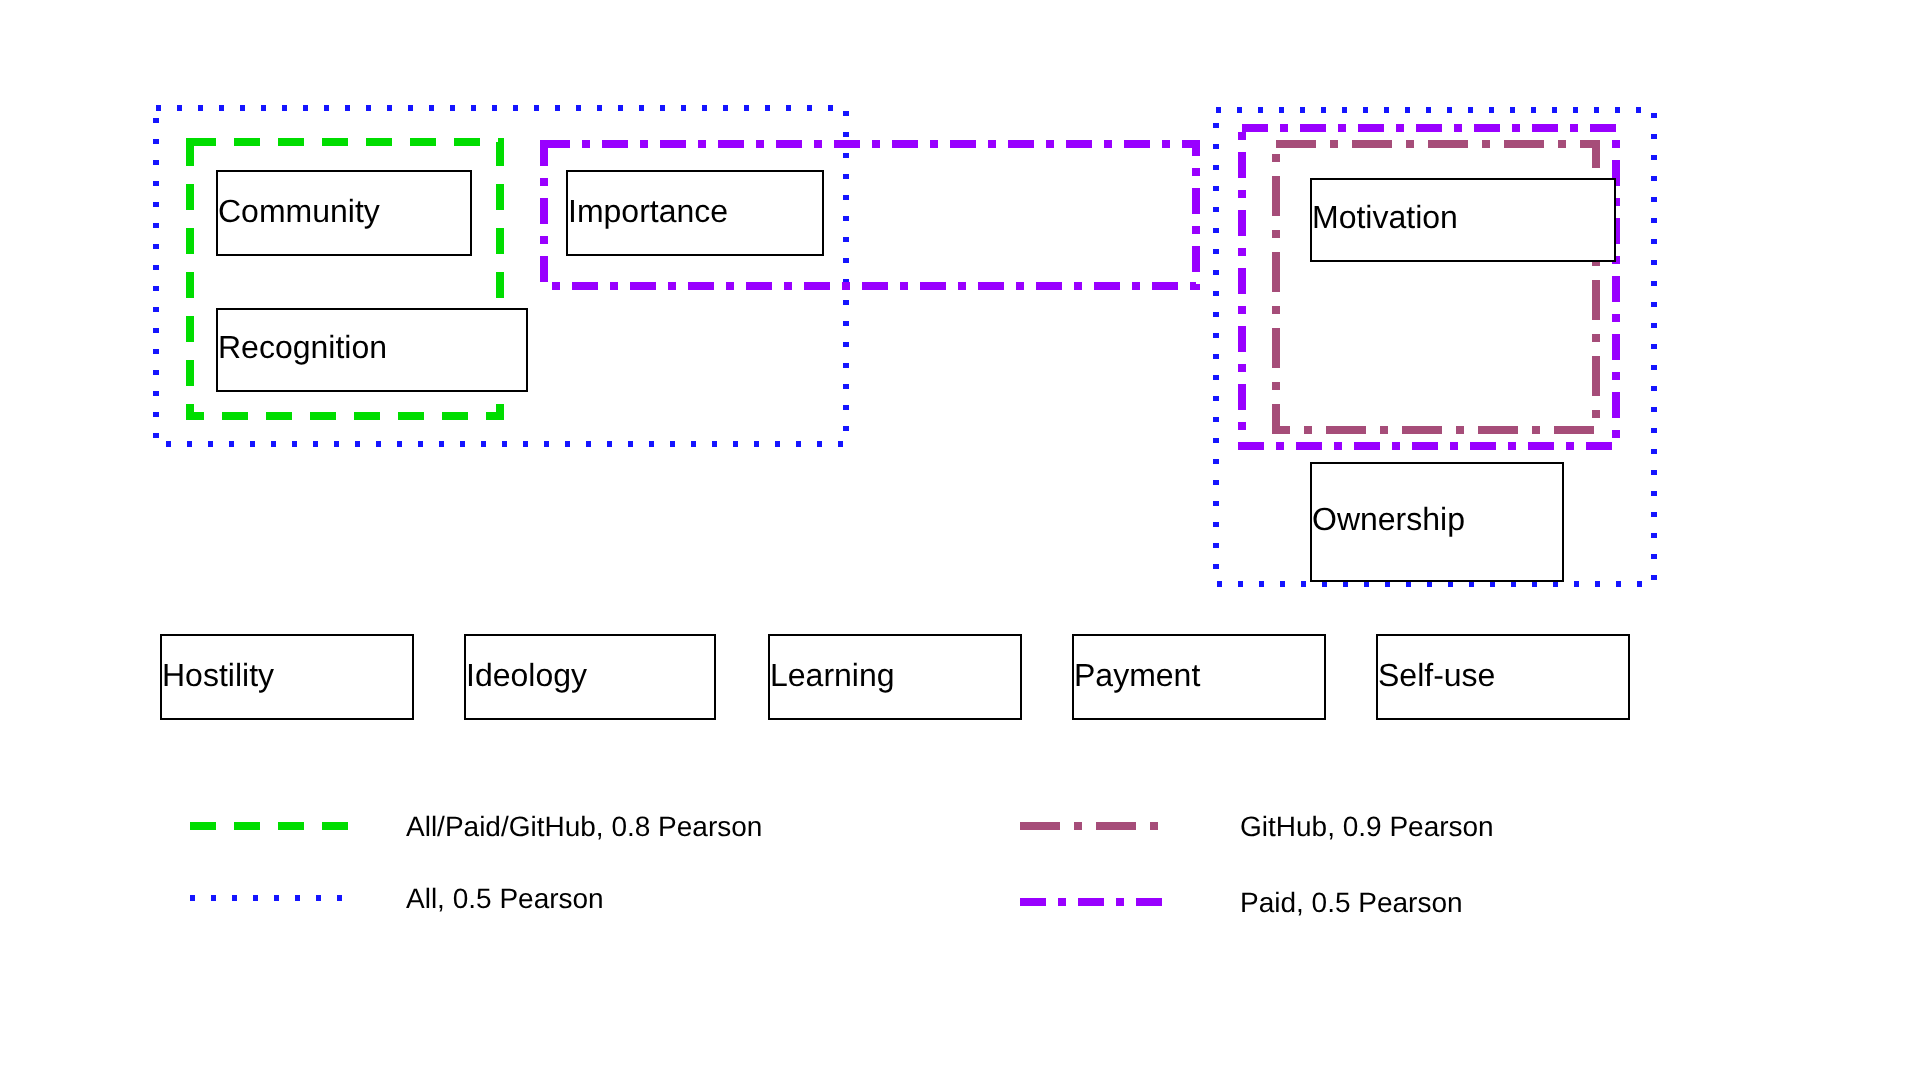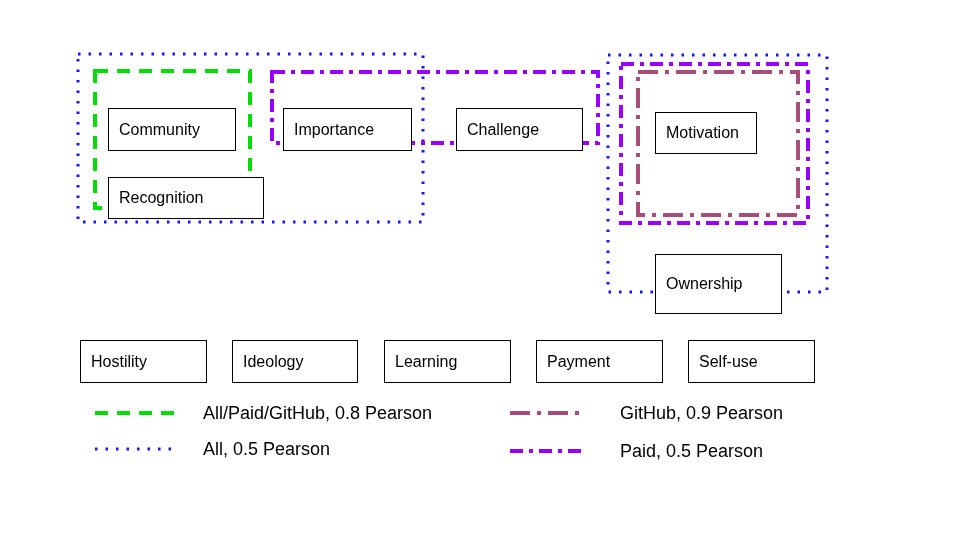--- a/index.html
+++ b/index.html
@@ -16,29 +16,27 @@
     left: 0; top: 0;
     width: 960px; height: 540px;
   }
   .node {
     position: absolute;
     box-sizing: border-box;
     background: #ffffff;
     border: 1.5px solid #000000;
     display: flex;
     align-items: center;
-    padding-left: 10px;
     font-size: 16px;
     color: #000000;
     white-space: nowrap;
-    margin-top: 23px;
   }
   .legend-label {
     position: absolute;
-    font-size: 18px;
+    font-size: 14px;
     line-height: 18px;
     color: #000000;
     white-space: nowrap;
   }
 </style>
 </head>
 <body>
 
 <div class="stage">
 
@@ -64,24 +62,21 @@
 
   <div class="node" style="left:108px; top:85px; width:128px; height:43px">
     <span>Community</span>
   </div>
   <div class="node" style="left:108px; top:154px; width:156px; height:42px">
     <span>Recognition</span>
   </div>
   <div class="node" style="left:283px; top:85px; width:129px; height:43px">
     <span>Importance</span>
   </div>
-  <div class="node" style="left:456px; top:85px; width:127px; height:43px">
-    <span>Challenge</span>
-  </div>
-  <div class="node" style="left:655px; top:89px; width:102px; height:42px">
+  <div class="node" style="left:655px; top:89px; width:153px; height:42px">
     <span>Motivation</span>
   </div>
   <div class="node" style="left:655px; top:231px; width:127px; height:60px">
     <span>Ownership</span>
   </div>
 
   <div class="node" style="left:80px; top:317px; width:127px; height:43px">
     <span>Hostility</span>
   </div>
   <div class="node" style="left:232px; top:317px; width:126px; height:43px">

